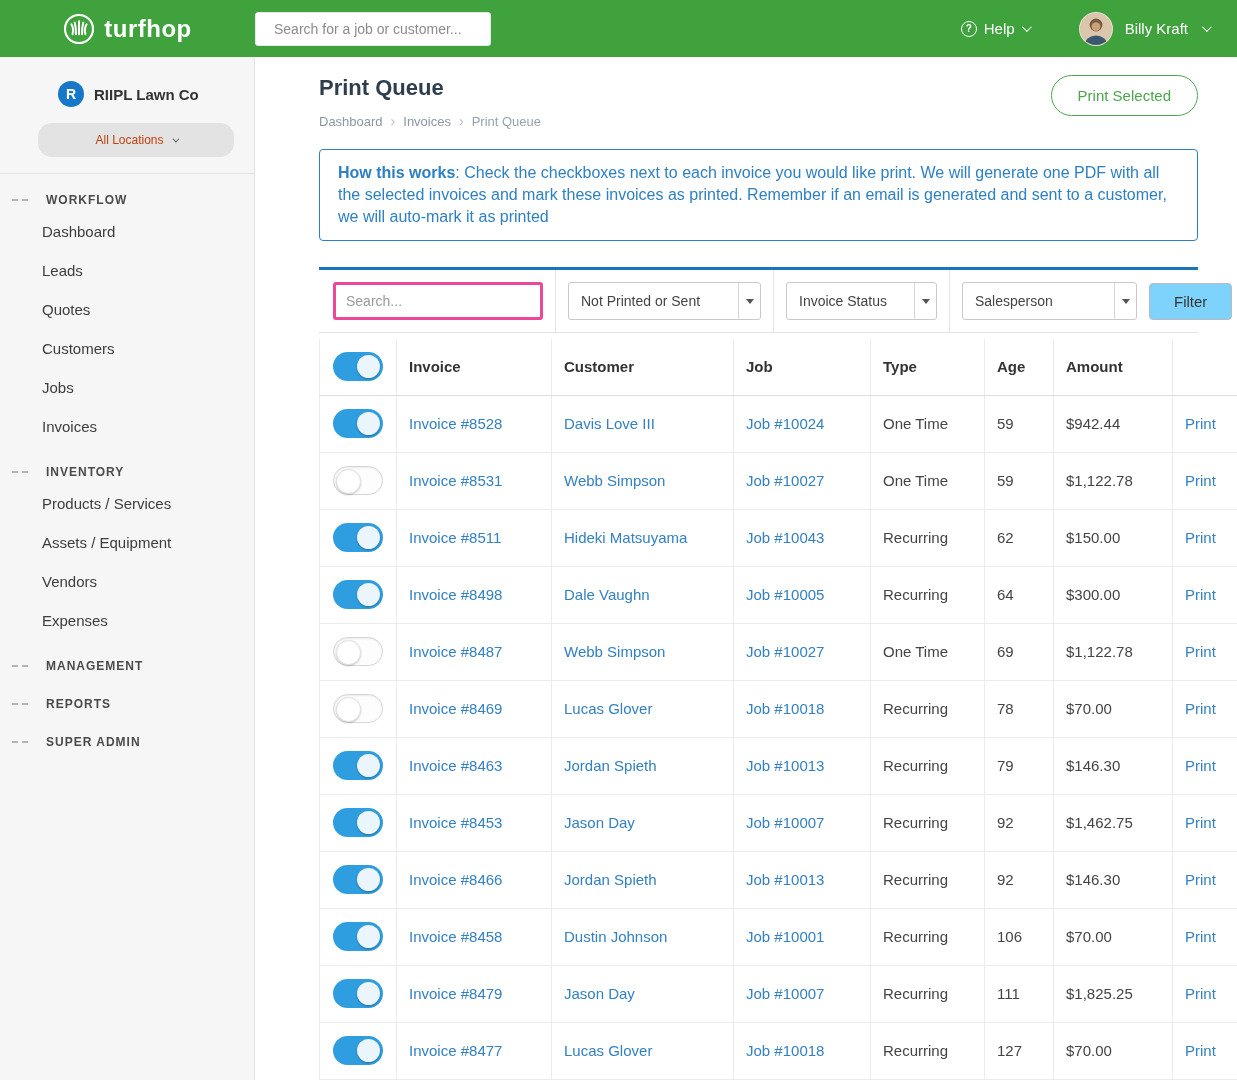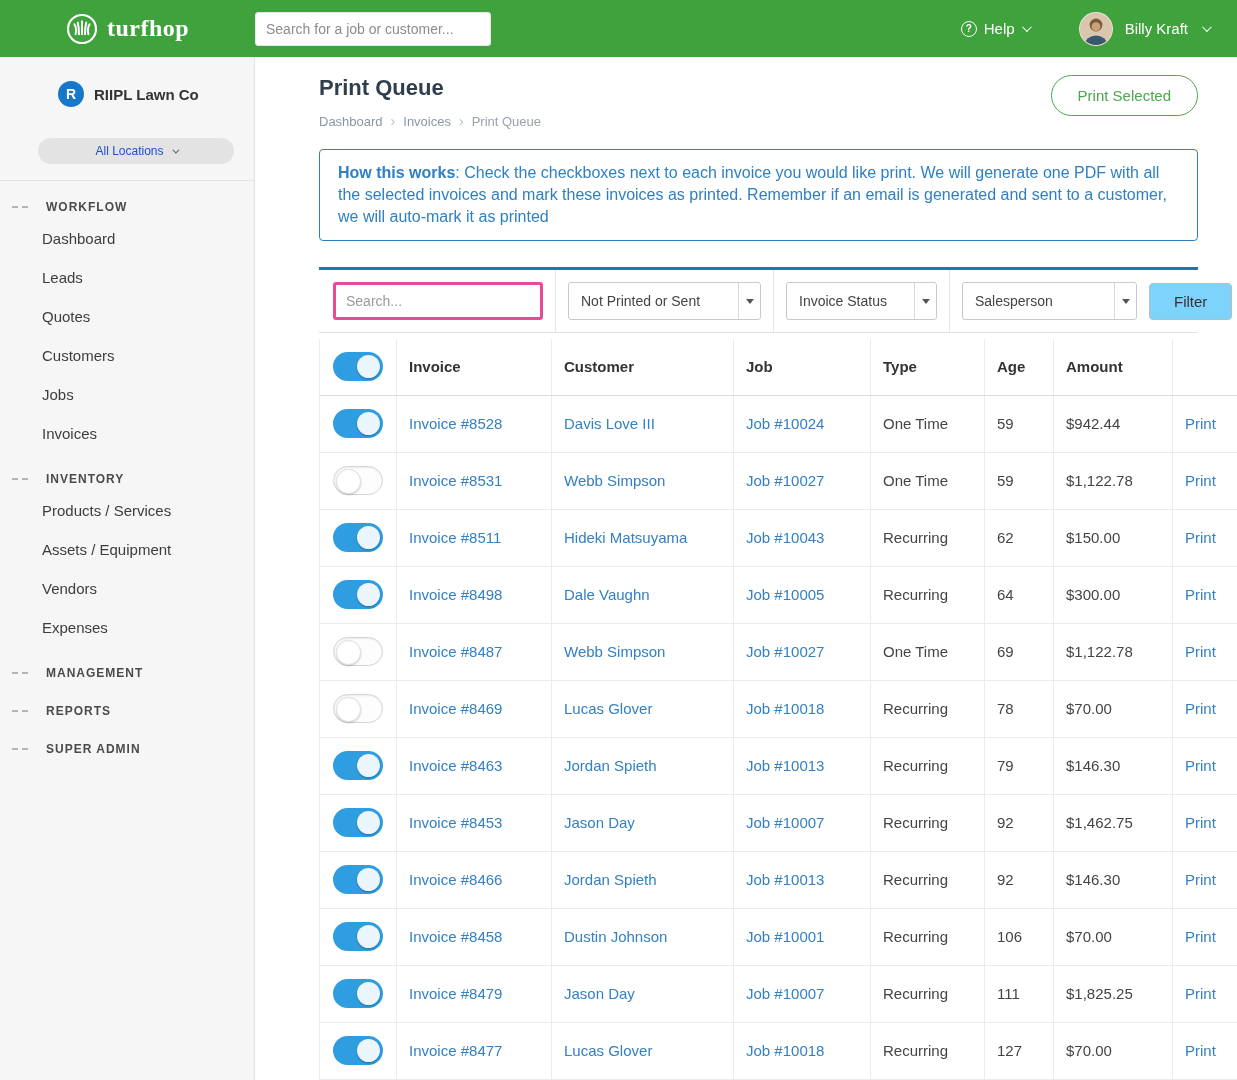--- a/index.html
+++ b/index.html
@@ -3,45 +3,45 @@
 <meta charset="utf-8">
 <style>
   * { margin:0; padding:0; box-sizing:border-box; }
   html,body { width:1237px; height:1080px; overflow:hidden; background:#fff;
     font-family:"Liberation Sans", sans-serif; }
   body { position:relative; }
 
   
   .topbar { position:absolute; top:0; left:0; width:1237px; height:57px;
     background:#3fa23c; display:flex; align-items:center; color:#fff; z-index:5; }
-  .brand { width:255px; display:flex; align-items:center; justify-content:center; gap:9px; cursor:pointer;font-family:Liberation Serif, serif; }
+  .brand { width:255px; display:flex; align-items:center; justify-content:center; gap:9px; cursor:pointer; }
   .brand-text { font-size:24px; font-weight:700; letter-spacing:.5px; }
   .hsearch input { width:236px; height:34px; border:1px solid #e6e6e6; border-radius:3px;
-    padding:0 10px; font-size:14px; color:#333; outline:none; font-family:inherit; }
+    padding:0 18px; font-size:14px; color:#333; outline:none; font-family:inherit; }
   .hsearch input::placeholder { color:#8c8c8c; }
   .hright { margin-left:auto; display:flex; align-items:center; gap:10px; padding-right:28px; }
   .help-wrap { display:flex; align-items:center; gap:7px; margin-right:40px; cursor:pointer; }
   .qicon { width:16px; height:16px; border:1.4px solid #fff; border-radius:50%;
     display:inline-flex; align-items:center; justify-content:center; font-size:10px; font-weight:700; }
   .help-label { font-size:15px; }
   .chev { display:inline-block; width:7px; height:7px; border-right:1.8px solid currentColor;
     border-bottom:1.8px solid currentColor; transform:rotate(45deg) translateY(-2px); }
   .avatar { width:34px; height:34px; border-radius:50%; overflow:hidden; flex:0 0 auto;
     border:1px solid rgba(255,255,255,.5); background:#d9c6ad; }
   .user-name { font-size:15px; margin:0 4px 0 2px; }
 
   
   .sidebar { position:absolute; top:57px; left:0; bottom:0; width:255px;
     background:#f6f6f6; border-right:1px solid #e2e2e2; }
   .company { display:flex; align-items:center; gap:10px; padding:24px 0 14px 58px; }
   .rbadge { width:26px; height:26px; border-radius:50%; background:#1777c8; color:#fff;
     display:inline-flex; align-items:center; justify-content:center; font-size:14px; font-weight:700; }
   .company-name { font-size:15px; font-weight:700; color:#333; }
-  .loc-pill { margin:17px 20px 0 38px; height:26px; background:#e3e3e3; border-radius:14px;
-    display:flex; align-items:center; justify-content:center; gap:8px; font-size:12px; color:#1d4ed8; cursor:pointer; }
+  .loc-pill { margin:2px 20px 0 38px; height:34px; background:#e3e3e3; border-radius:14px;
+    display:flex; align-items:center; justify-content:center; gap:8px; font-size:12px; color:#c2410c; cursor:pointer; }
   .loc-pill .chev { width:5px; height:5px; border-width:1.4px; color:#555; }
   .side-divider { border:none; border-top:1px solid #e3e3e3; margin:16px 0 6px 0; }
   .nav-section { margin-top:14px; }
   .nav-heading { display:flex; align-items:center; gap:18px; padding-left:12px;
     font-size:12px; font-weight:700; letter-spacing:1px; color:#4a4a4a; height:24px; }
   .dashes { display:inline-block; width:16px; border-top:2px dashed #b5b5b5; }
   .nav-item { padding:11px 0 11px 42px; font-size:15px; color:#3d3d3d; cursor:pointer; }
 
   
   .main { position:absolute; top:57px; left:256px; right:0; bottom:0; background:#fff;

